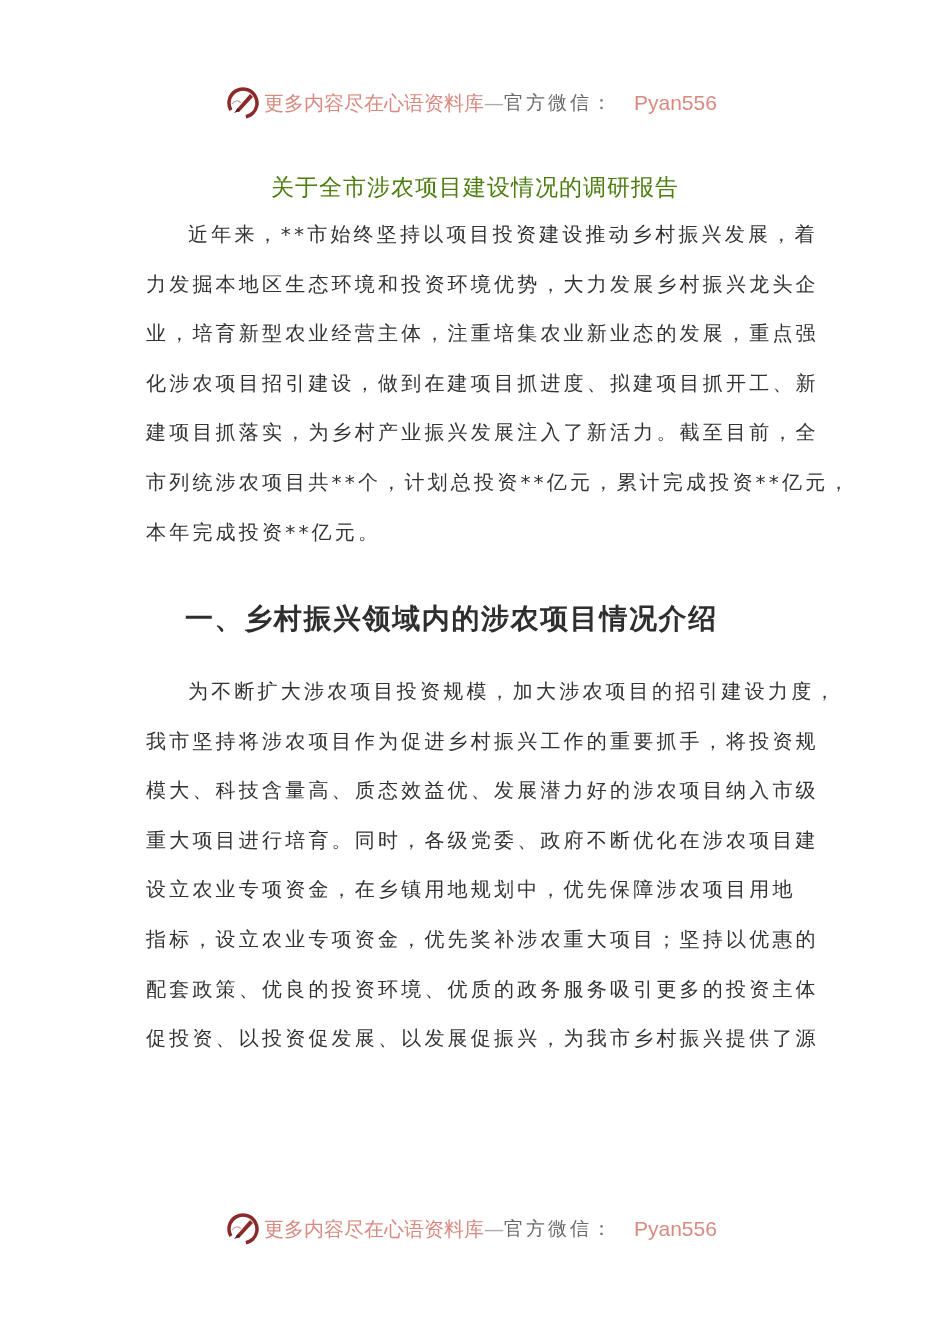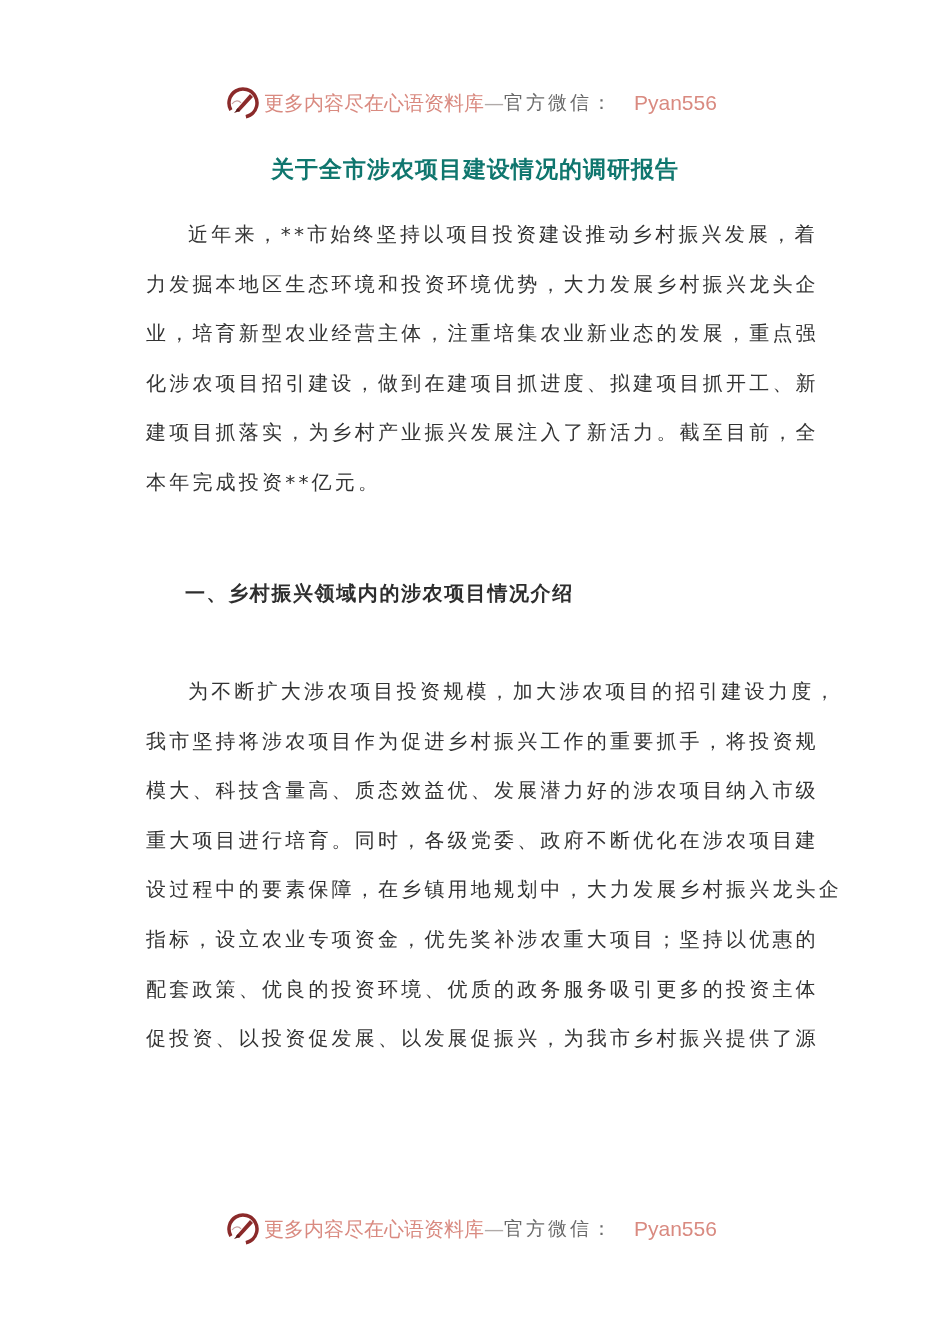--- a/index.html
+++ b/index.html
@@ -50,48 +50,48 @@
       letter-spacing: 3px;
     }
     .wm-id {
       color: #d98a80;
       font-family: "Liberation Sans", sans-serif;
       font-size: 21px;
       margin-left: 20px;
     }
     .title {
       position: absolute;
-      top: 154px;
+      top: 172px;
       left: 0;
       width: 950px;
       text-align: center;
       font-size: 23px;
-      font-weight: bold;
-      color: #0f766e;
+      font-weight: normal;
+      color: #4d7c0f;
       letter-spacing: 1px;
     }
     .body-text {
       position: absolute;
       left: 146px;
       width: 662px;
       font-size: 20px;
       line-height: 49.6px;
       color: #333333;
       letter-spacing: 3.2px;
       text-align: justify;
       text-align-last: left;
     }
     .p1 { top: 210px; }
     .p2 { top: 667px; }
     .indent { text-indent: 42px; }
     .heading {
       position: absolute;
-      top: 580px;
+      top: 600px;
       left: 185px;
-      font-size: 20px;
+      font-size: 28px;
       font-weight: bold;
       color: #2e2e2e;
       letter-spacing: 1.6px;
     }
     .line { display: block; height: 49.6px; white-space: nowrap; }
   </style>
 </head>
 <body>
 
 <div class="watermark top">
@@ -108,31 +108,32 @@
 </div>
 
 <div class="title">关于全市涉农项目建设情况的调研报告</div>
 
 <div class="body-text p1">
   <span class="line indent">近年来，**市始终坚持以项目投资建设推动乡村振兴发展，着</span>
   <span class="line">力发掘本地区生态环境和投资环境优势，大力发展乡村振兴龙头企</span>
   <span class="line">业，培育新型农业经营主体，注重培集农业新业态的发展，重点强</span>
   <span class="line">化涉农项目招引建设，做到在建项目抓进度、拟建项目抓开工、新</span>
   <span class="line">建项目抓落实，为乡村产业振兴发展注入了新活力。截至目前，全</span>
+  <span class="line">市列统涉农项目共**个，计划总投资**亿元，累计完成投资**亿元，</span>
   <span class="line">本年完成投资**亿元。</span>
 </div>
 
 <div class="heading">一、乡村振兴领域内的涉农项目情况介绍</div>
 
 <div class="body-text p2">
   <span class="line indent">为不断扩大涉农项目投资规模，加大涉农项目的招引建设力度，</span>
   <span class="line">我市坚持将涉农项目作为促进乡村振兴工作的重要抓手，将投资规</span>
   <span class="line">模大、科技含量高、质态效益优、发展潜力好的涉农项目纳入市级</span>
   <span class="line">重大项目进行培育。同时，各级党委、政府不断优化在涉农项目建</span>
-  <span class="line">设过程中的要素保障，在乡镇用地规划中，大力发展乡村振兴龙头企</span>
+  <span class="line">设立农业专项资金，在乡镇用地规划中，优先保障涉农项目用地</span>
   <span class="line">指标，设立农业专项资金，优先奖补涉农重大项目；坚持以优惠的</span>
   <span class="line">配套政策、优良的投资环境、优质的政务服务吸引更多的投资主体</span>
   <span class="line">促投资、以投资促发展、以发展促振兴，为我市乡村振兴提供了源</span>
 </div>
 
 <div class="watermark bottom">
   <svg class="wm-logo" viewBox="0 0 34 34">
     <circle cx="17" cy="17" r="14" fill="none" stroke="#8b2a2a" stroke-width="3.5" stroke-dasharray="70 18" transform="rotate(150 17 17)"></circle>
     <path d="M10 24 L24 8 L27 11 L13 26 Z" fill="#8b2a2a"></path>
     <path d="M8 27 L12 22 L14 25 Z" fill="#5a1a1a"></path>

